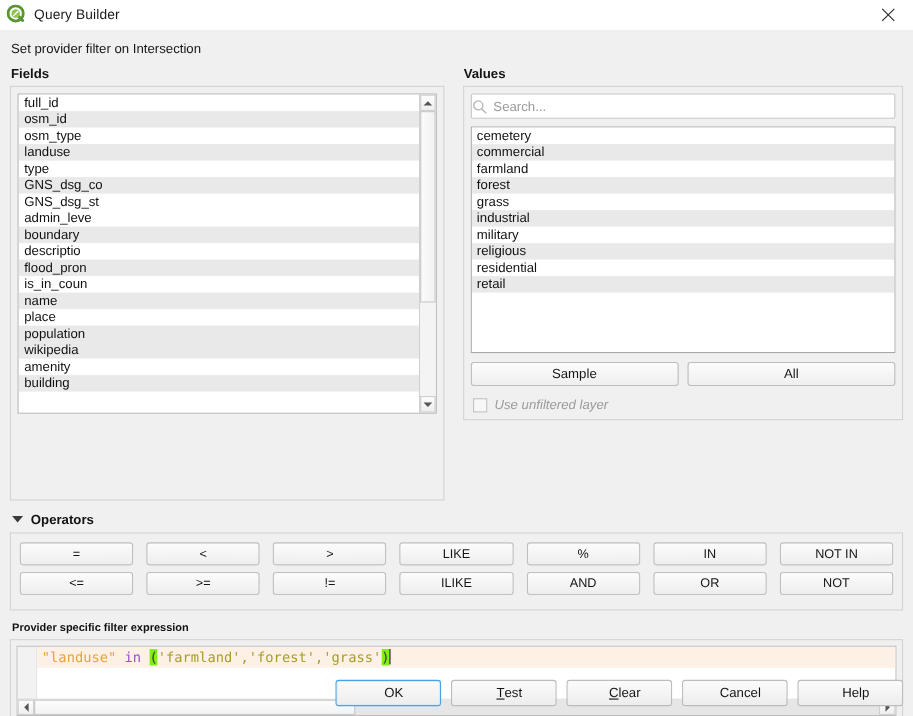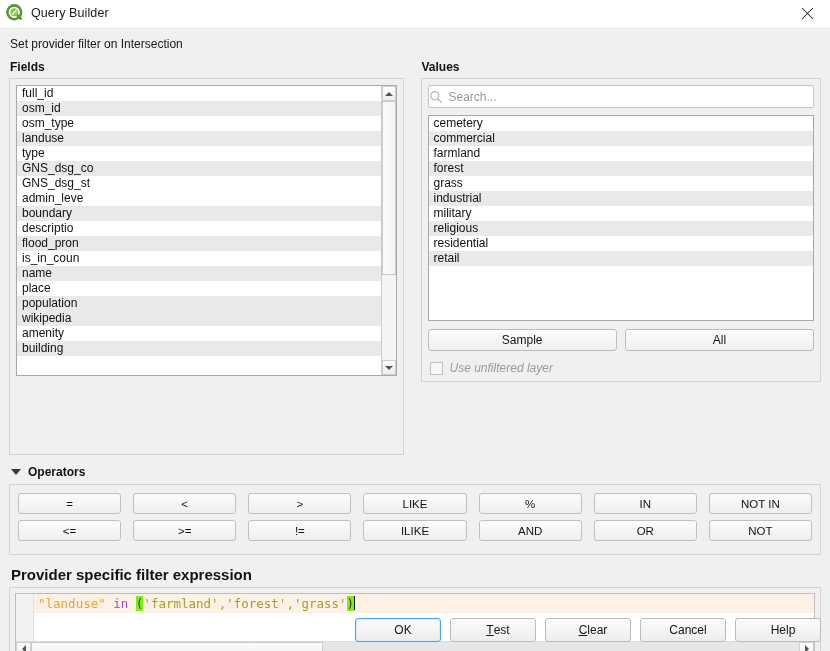--- a/index.html
+++ b/index.html
@@ -174,21 +174,21 @@
     border: 1px solid #c0c0c0;
     border-radius: 3px;
     font-size: 11.5px;
     color: #141414;
     display: flex; align-items: center; justify-content: center;
     cursor: default;
   }
 
   
   .expr-label {
-    font-weight: bold; font-size: 15px; color: #121212;
+    font-weight: bold; font-size: 10px; color: #121212;
     margin: 11px 0 4px 2px;
   }
   .expr-frame {
     border: 1px solid #d3d3d3;
     background: #f0f0f0;
     padding: 5px;
     height: 76px;
   }
   .editor {
     height: 64px;
@@ -237,21 +237,21 @@
     border: 1px solid #cacaca;
   }
 
   
   .footer {
     position: absolute;
     left: 9px; right: 9px; bottom: 9px;
     display: flex; justify-content: flex-end; gap: 9px;
   }
   .fbtn {
-    width: 86px; height: 24px;
+    width: 96px; height: 24px;
     background: linear-gradient(#fbfbfb,#ededed);
     border: 1px solid #bcbcbc;
     border-radius: 3px;
     font-size: 12px;
     color: #151515;
     display: flex; align-items: center; justify-content: center;
     cursor: default;
     padding-left: 10px;
   }
   .fbtn.default {

